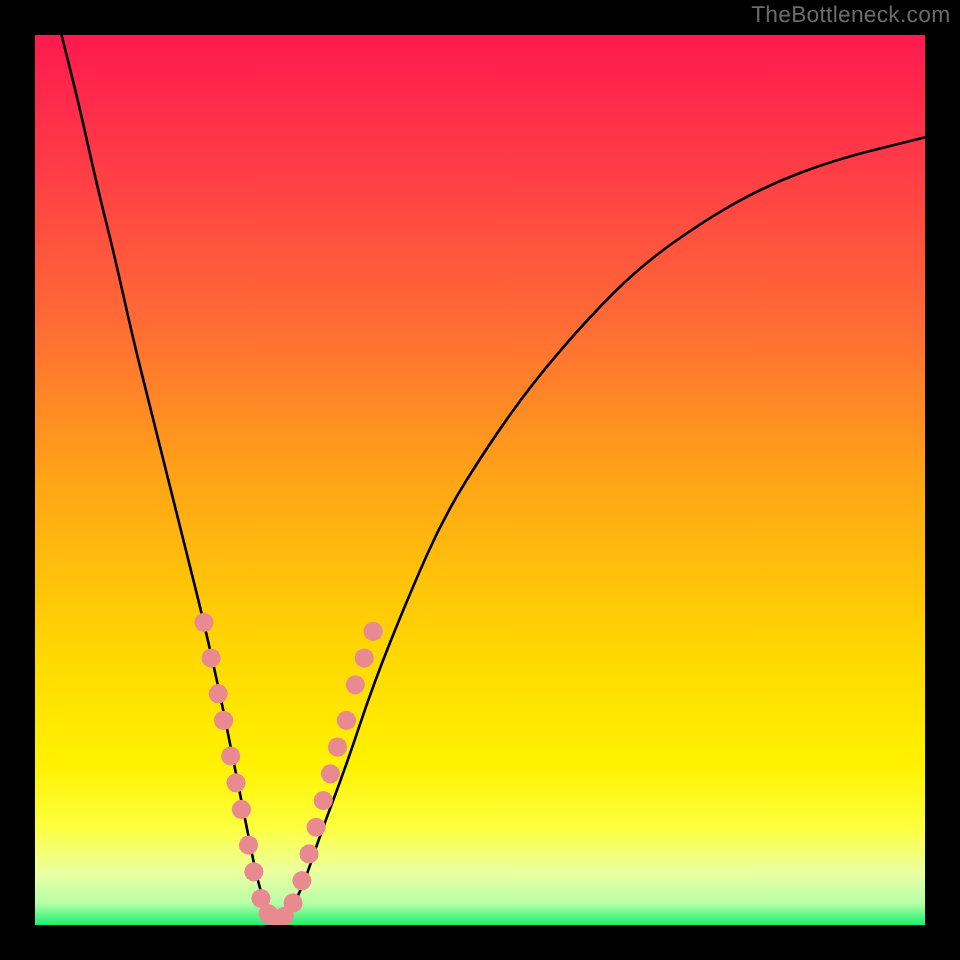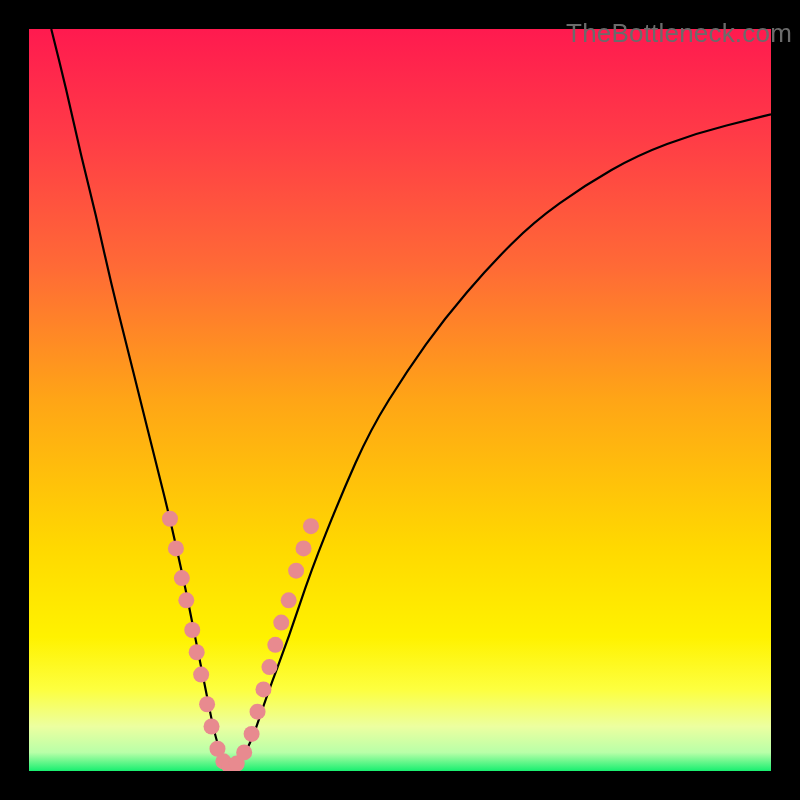--- a/index.html
+++ b/index.html
@@ -31,24 +31,24 @@
       var(--c4) 70%,
       var(--c5) 82%,
       var(--c6) 89%,
       var(--c7) 94%,
       var(--c8) 97.5%,
       var(--c9) 100%
     );
   }
   .watermark {
     position: absolute;
-    top: 18px;
+    top: 2px;
     right: 8px;
     color: #6b6b6b;
-    font-size: 26px;
+    font-size: 19px;
     font-weight: 500;
     letter-spacing: 0.2px;
     z-index: 20;
   }
   svg.chart {
     position: absolute;
     inset: 0;
     width: 742px;
     height: 742px;
     z-index: 10;

